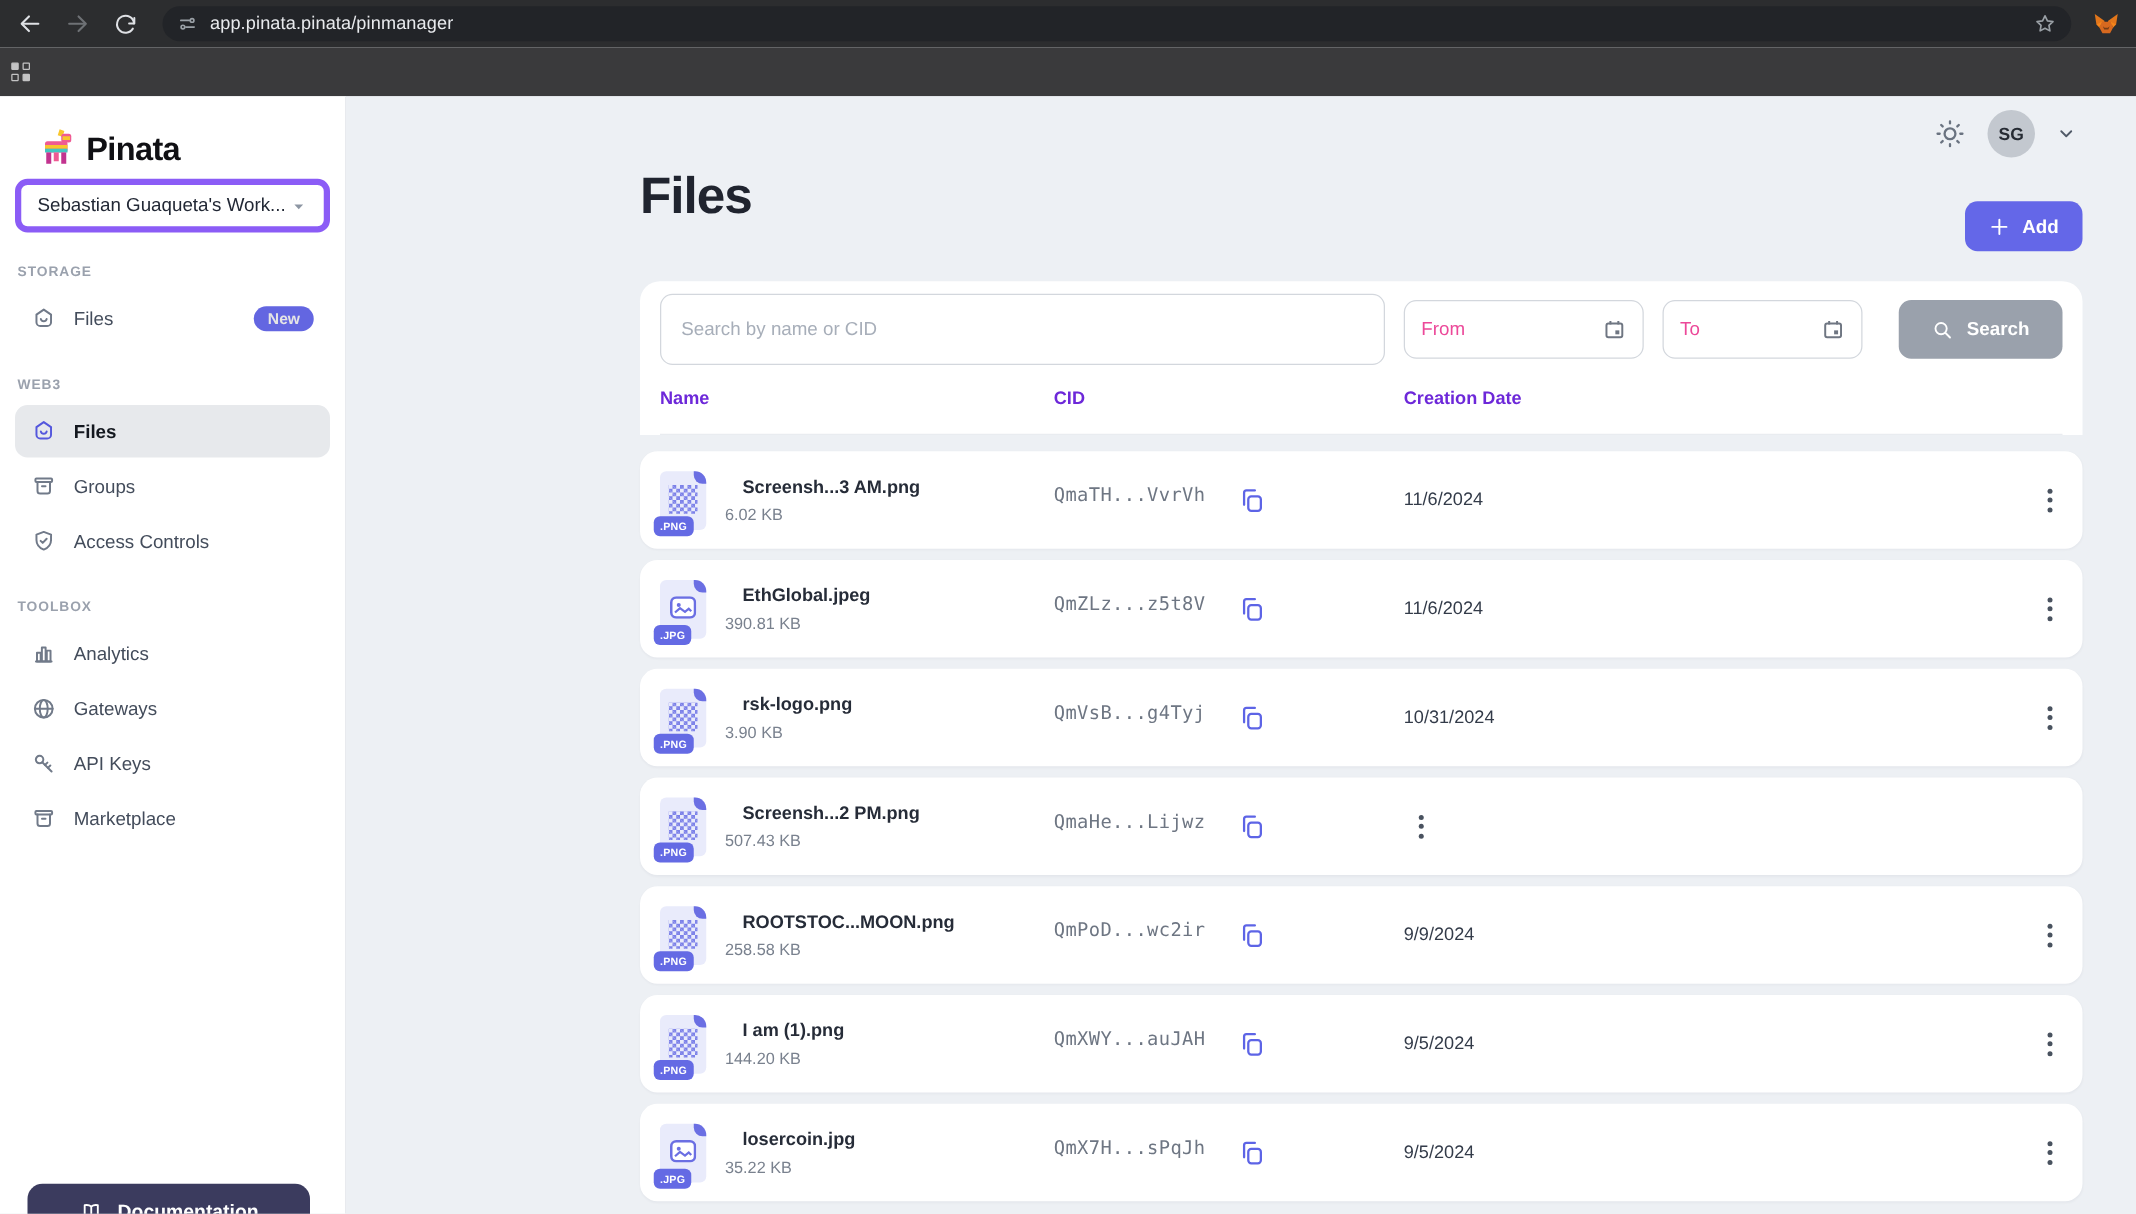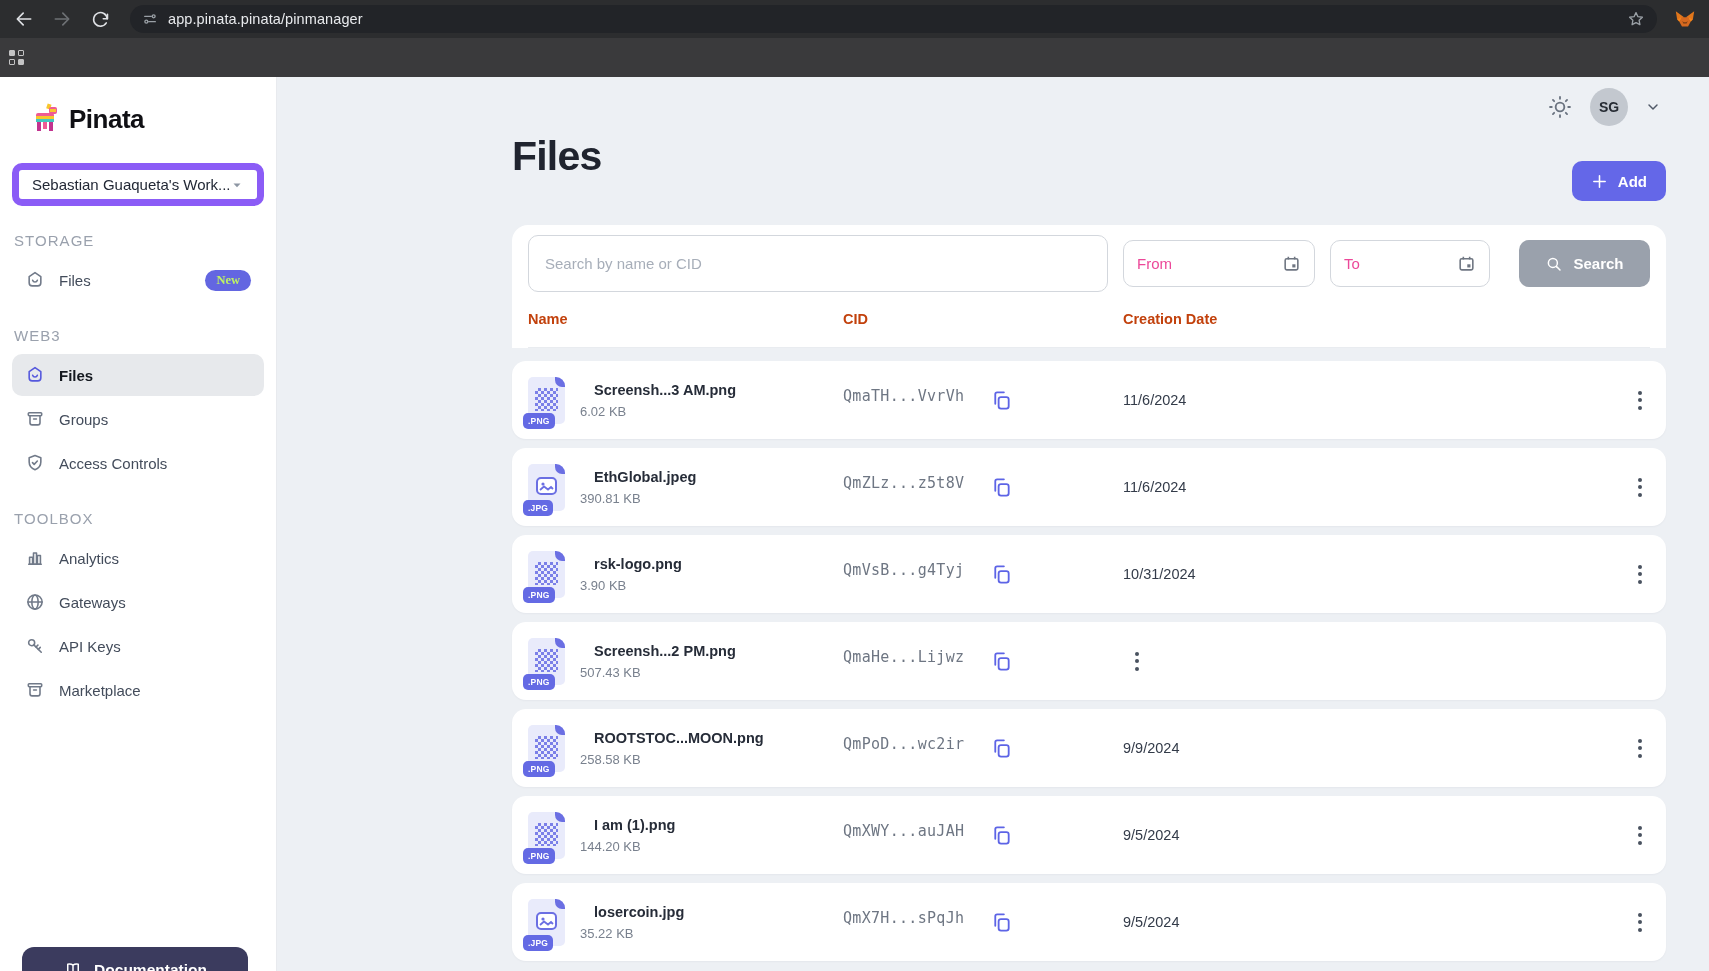--- a/index.html
+++ b/index.html
@@ -37,40 +37,40 @@
   .app { position: absolute; top: 77px; left: 0; right: 0; bottom: 0; display: flex; }
 
   
   .sidebar {
     width: 277px; background: #ffffff; border-right: 1px solid #e8eaee;
     position: relative; padding: 16px 12px; flex-shrink: 0;
   }
   .brand { display: flex; align-items: center; gap: 9px; margin: 4px 0 0 18px; height: 44px; }
   .brand-word { font-size: 26px; font-weight: 800; color: #101014; letter-spacing: -0.5px; }
   .workspace-select {
-    margin-top: 22px; height: 43px; border: 7px solid #8b5cf6; border-radius: 10px;
+    margin-top: 2px; height: 43px; border: 5px solid #8b5cf6; border-radius: 10px;
     display: flex; align-items: center; padding: 0 13px; background: #fff; cursor: pointer; justify-content: flex-end;
   }
   .workspace-select .ws-label { font-size: 15px; color: #222835; white-space: nowrap; overflow: hidden; }
   .workspace-select .ws-caret { margin-left: auto; }
   .section-label {
-    font-size: 15px; font-weight: 400; color: #9aa1ad;
+    font-size: 11px; font-weight: 700; color: #9aa1ad;
     letter-spacing: 0.07em; margin: 26px 0 10px 2px;
   }
   .side-item {
     height: 42px; border-radius: 10px; display: flex; align-items: center;
     gap: 14px; padding: 0 13px; color: #434c5b; font-size: 15px; cursor: pointer;
     margin-bottom: 2px;
   }
   .side-item .side-icon { width: 20px; height: 20px; color: #717a89; }
   .side-item.active { background: #e7e9ec; color: #14181f; font-weight: 700; }
   .side-item.active .side-icon { color: #5558dd; }
   .side-badge {
-    margin-left: auto; background: #6366e1; color: #bef264; font-size: 12.5px;
-    font-weight: 600; padding: 3px 11px; border-radius: 999px; font-family: Liberation Serif, serif;
+    margin-left: auto; background: #6366e1; color: #e5e5e5; font-size: 12.5px;
+    font-weight: 600; padding: 3px 11px; border-radius: 999px;
   }
   .docs-button {
     position: absolute; left: 22px; top: 870px; width: 226px; height: 46px;
     background: #3b3b5e; border-radius: 12px; color: #fff; font-size: 15.5px; font-weight: 700;
     display: flex; align-items: center; justify-content: center; gap: 11px; cursor: pointer;
   }
 
   
   .main { flex: 1; position: relative; background: #edf0f4; }
   .top-right { position: absolute; top: 11px; right: 48px; display: flex; align-items: center; gap: 17px; }
@@ -106,21 +106,21 @@
   .date-field .cal { margin-left: auto; }
   .search-button {
     width: 131px; height: 47px; margin-left: 14px; background: #9aa1ac; border: none;
     border-radius: 10px; color: #fff; font-size: 15px; font-weight: 600;
     display: flex; align-items: center; justify-content: center; gap: 10px; cursor: pointer;
   }
   .table-head {
     display: grid; grid-template-columns: 315px 280px 1fr 40px; align-items: center;
     height: 58px; margin-top: 3px; border-bottom: 1px solid #e9ecf0; padding: 0;
   }
-  .table-head .th { font-size: 14.5px; font-weight: 700; color: #c2410c; }
+  .table-head .th { font-size: 14.5px; font-weight: 700; color: #6d28d9; }
 
   .rows { margin-top: 13px; }
   .file-row {
     display: grid; grid-template-columns: 315px 280px 1fr 40px; align-items: center;
     background: #fff; border-radius: 14px; height: 78px; margin-bottom: 9px;
     padding: 0 0 0 16px; box-shadow: 0 1px 2px rgba(16,24,40,0.04); cursor: pointer;
   }
   .name-cell { display: flex; align-items: center; gap: 15px; }
   .file-icon { position: relative; width: 37px; height: 47px; background: #e9ebfb; border-radius: 5px 9px 5px 5px; flex-shrink: 0; }
   .file-icon .fold { position: absolute; top: 0; right: 0; width: 10px; height: 10px; background: #6b6fe3; border-radius: 0 9px 0 7px; }

